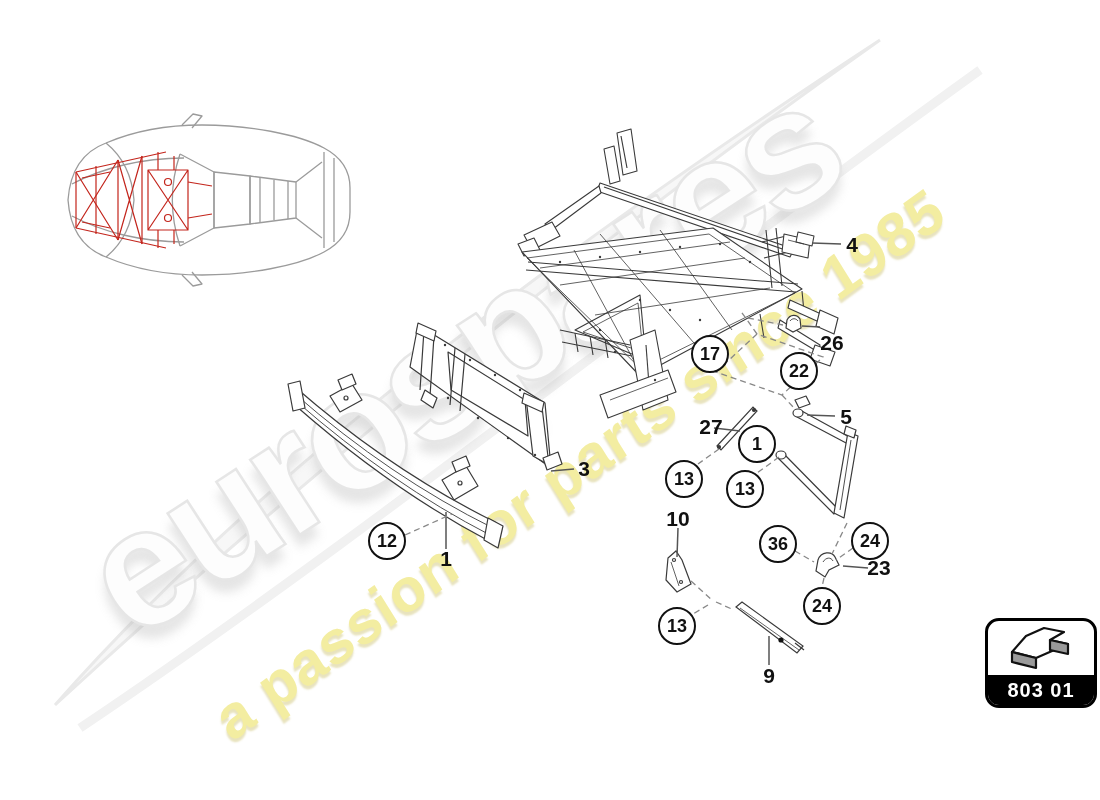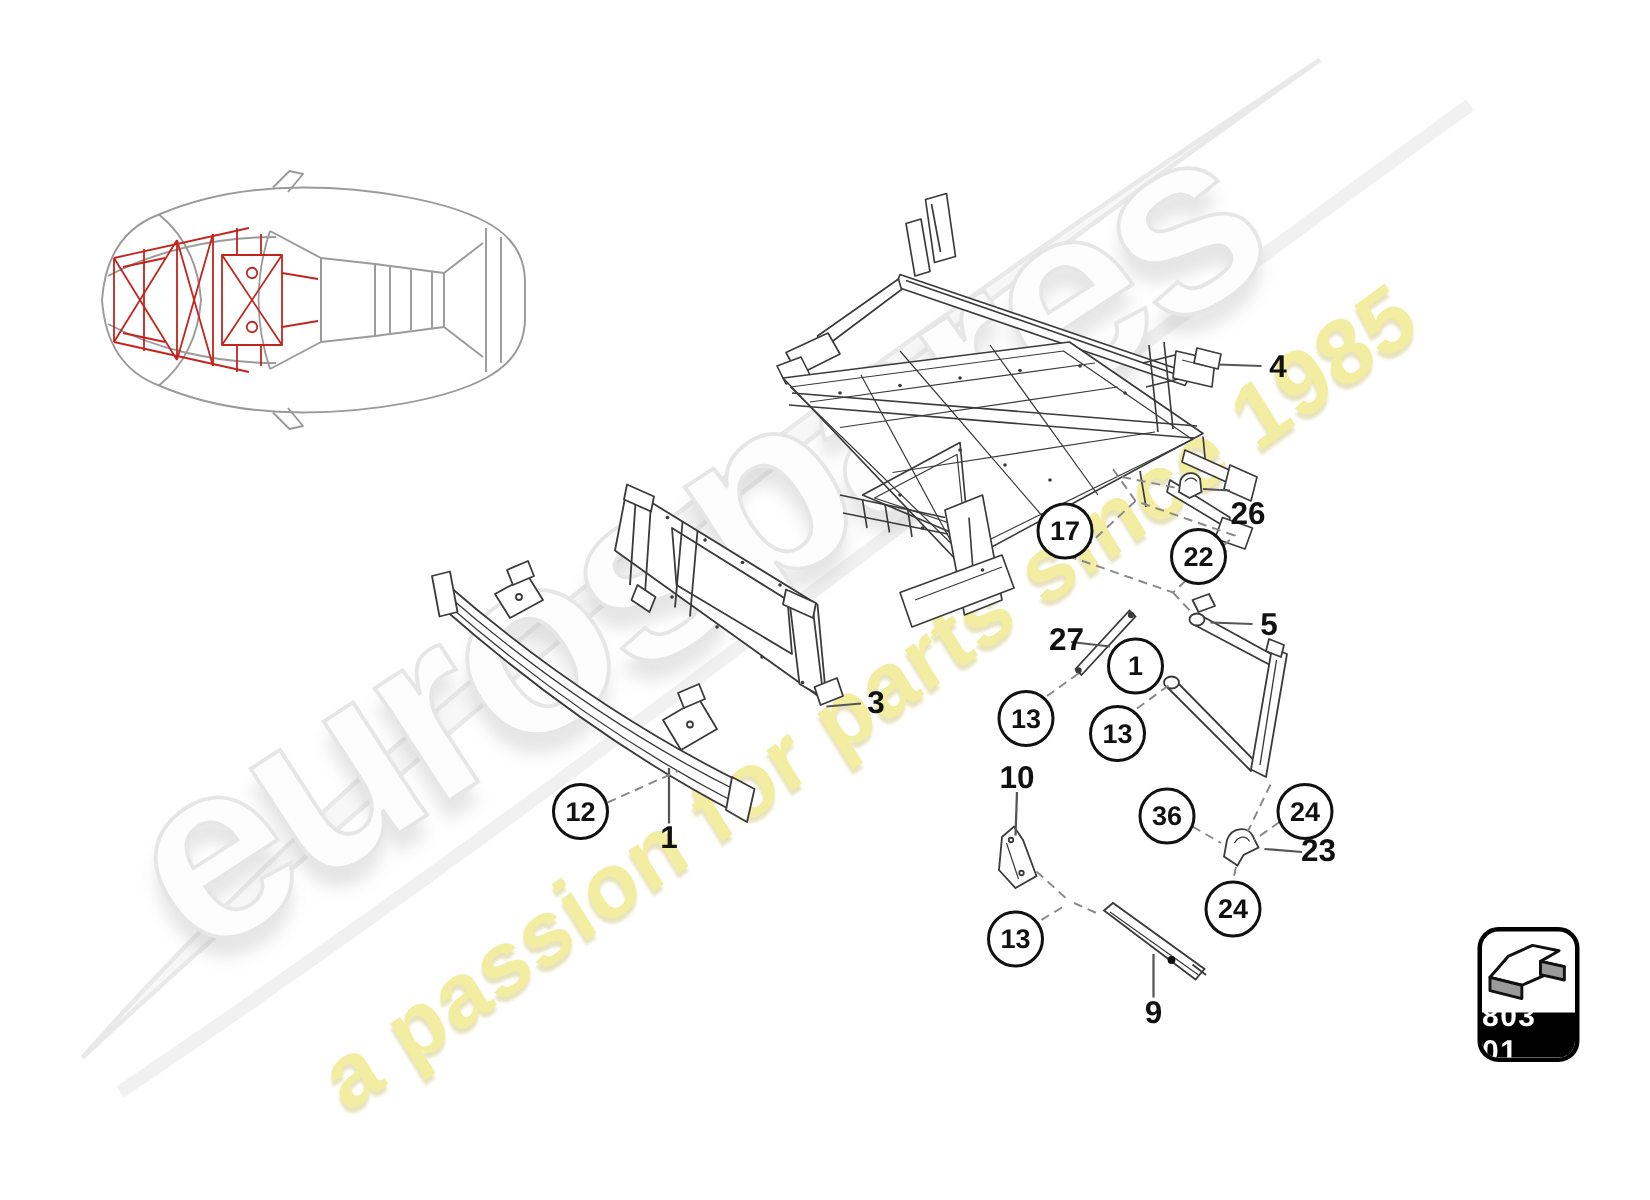--- a/index.html
+++ b/index.html
@@ -31,21 +31,21 @@
     display:flex;align-items:center;justify-content:center;
     font-size:18px;font-weight:bold;color:#111;
     transform:translate(-50%,-50%);
   }
   .plabel{
     position:absolute;font-size:21px;font-weight:bold;color:#111;
     transform:translate(-50%,-50%);white-space:nowrap;
   }
   
   .codebox{
-    position:absolute;left:985px;top:618px;width:68px;height:90px;
+    position:absolute;left:985px;top:618px;width:112px;height:90px;
     border:3px solid #000;border-radius:14px;background:#fff;
     box-sizing:border-box;overflow:hidden;display:flex;flex-direction:column;
   }
   .codebox .iconarea{flex:1;display:flex;align-items:center;justify-content:center;}
   .codebox .codebar{
     height:30px;background:#000;color:#fff;display:flex;align-items:center;justify-content:center;
     font-size:20px;font-weight:bold;letter-spacing:1px;
   }
 </style>
 </head>

